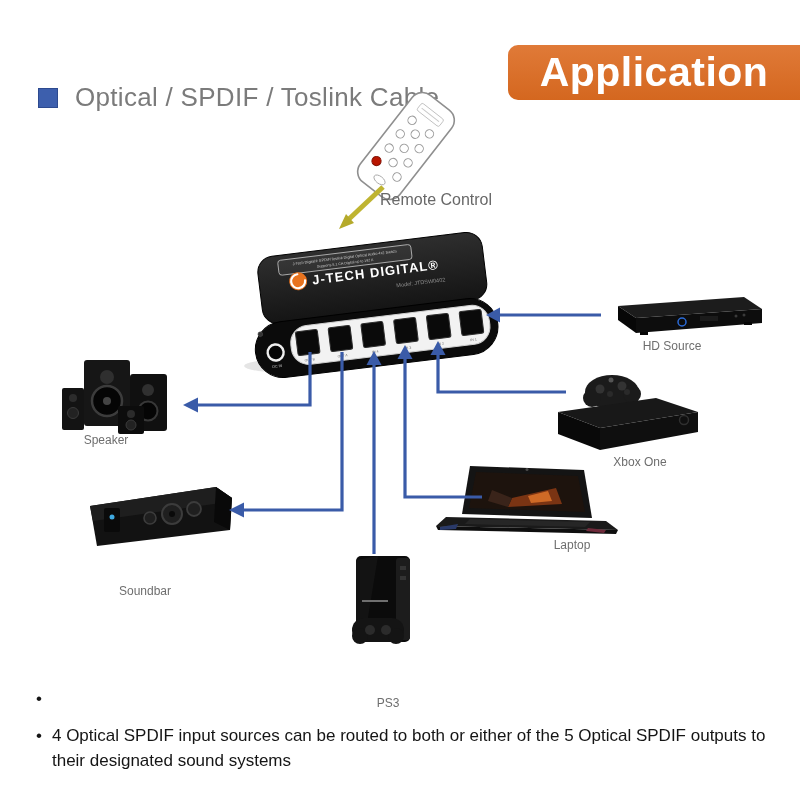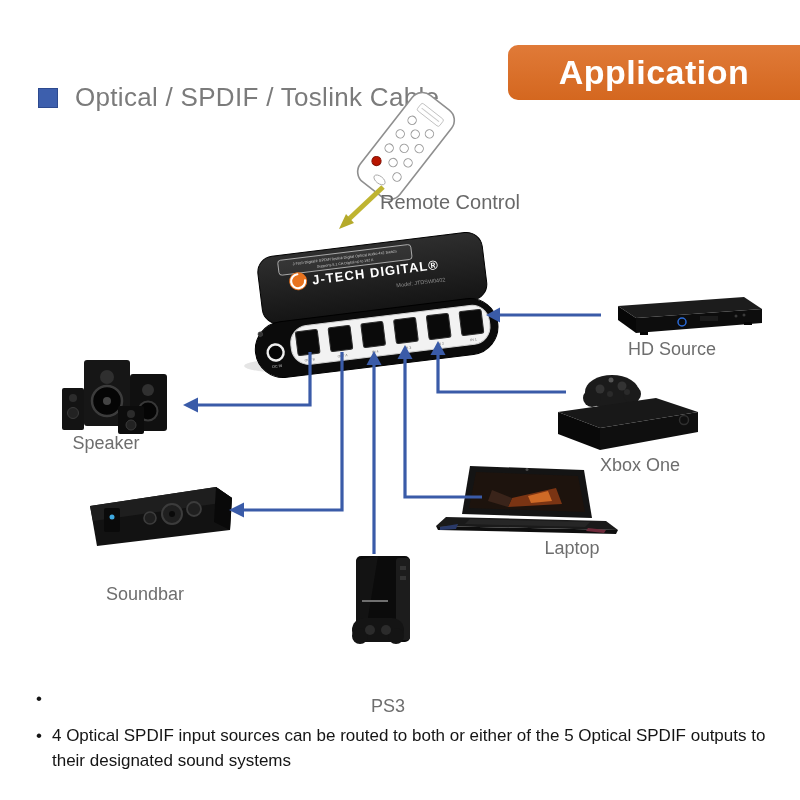--- a/index.html
+++ b/index.html
@@ -7,38 +7,38 @@
     position:relative;width:800px;height:800px;background:#ffffff;overflow:hidden;
     font-family:"Liberation Sans",sans-serif;
   }
   .banner{
     position:absolute;left:508px;top:45px;width:292px;height:55px;
     background:linear-gradient(#e07a38,#d4671f);
     border-radius:10px 0 0 10px;
     display:flex;align-items:center;justify-content:center;
   }
   .banner span{
-    color:#ffffff;font-size:34px;font-weight:bold;letter-spacing:.5px;
+    color:#ffffff;font-size:41px;font-weight:bold;letter-spacing:.5px;
   }
   .heading{
     position:absolute;left:38px;top:82px;display:flex;align-items:center;gap:17px;
   }
   .bullet-sq{
     width:18px;height:18px;background:#3d5fad;border:1px solid #2d4a8f;flex:0 0 auto;
   }
   .heading-text{
     color:#7b7b7b;font-size:26px;letter-spacing:.3px;
   }
   .diagram{position:absolute;left:0;top:0;}
   .dev-label{
-    position:absolute;color:#6e6e6e;font-size:18px;white-space:nowrap;
+    position:absolute;color:#6e6e6e;font-size:12px;white-space:nowrap;
     transform:translateX(-50%);
   }
   .remote-label{
-    position:absolute;left:380px;top:191px;color:#686868;font-size:20px;white-space:nowrap;
+    position:absolute;left:380px;top:191px;color:#686868;font-size:16px;white-space:nowrap;
   }
   .notes{
     position:absolute;left:36px;top:686px;width:732px;
   }
   .note{
     display:flex;gap:10px;margin-bottom:11px;color:#151515;
     font-size:17px;line-height:1.5;
   }
   .note .dot{flex:0 0 auto;font-size:17px;line-height:1.5;color:#151515;}
 </style>

